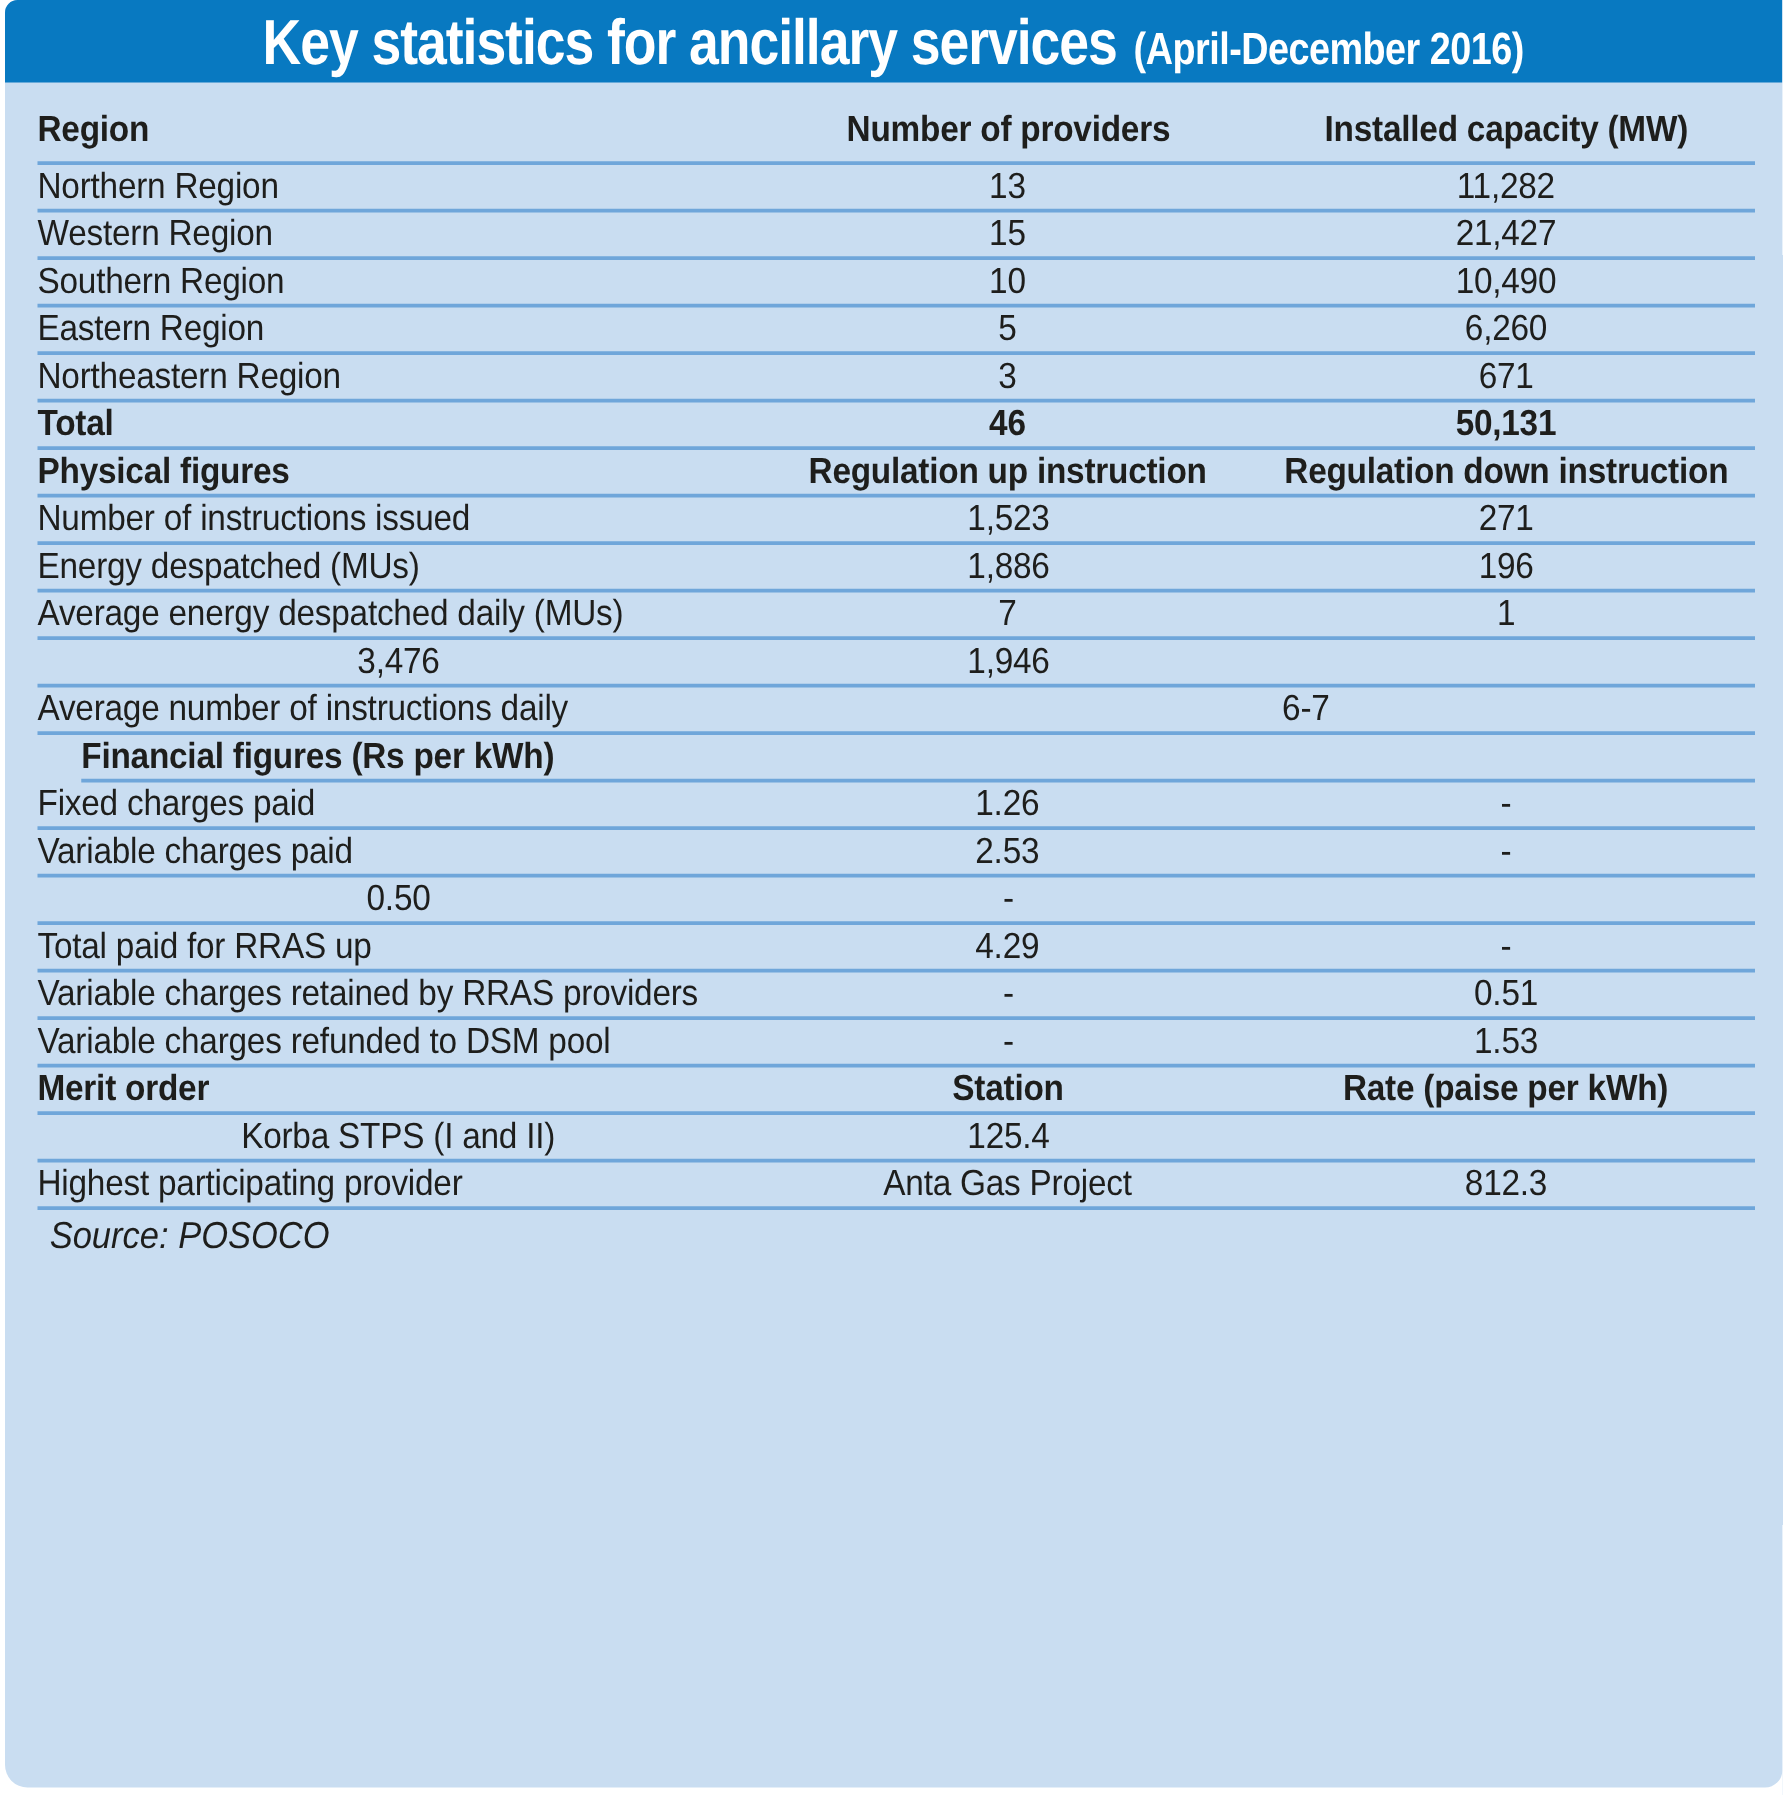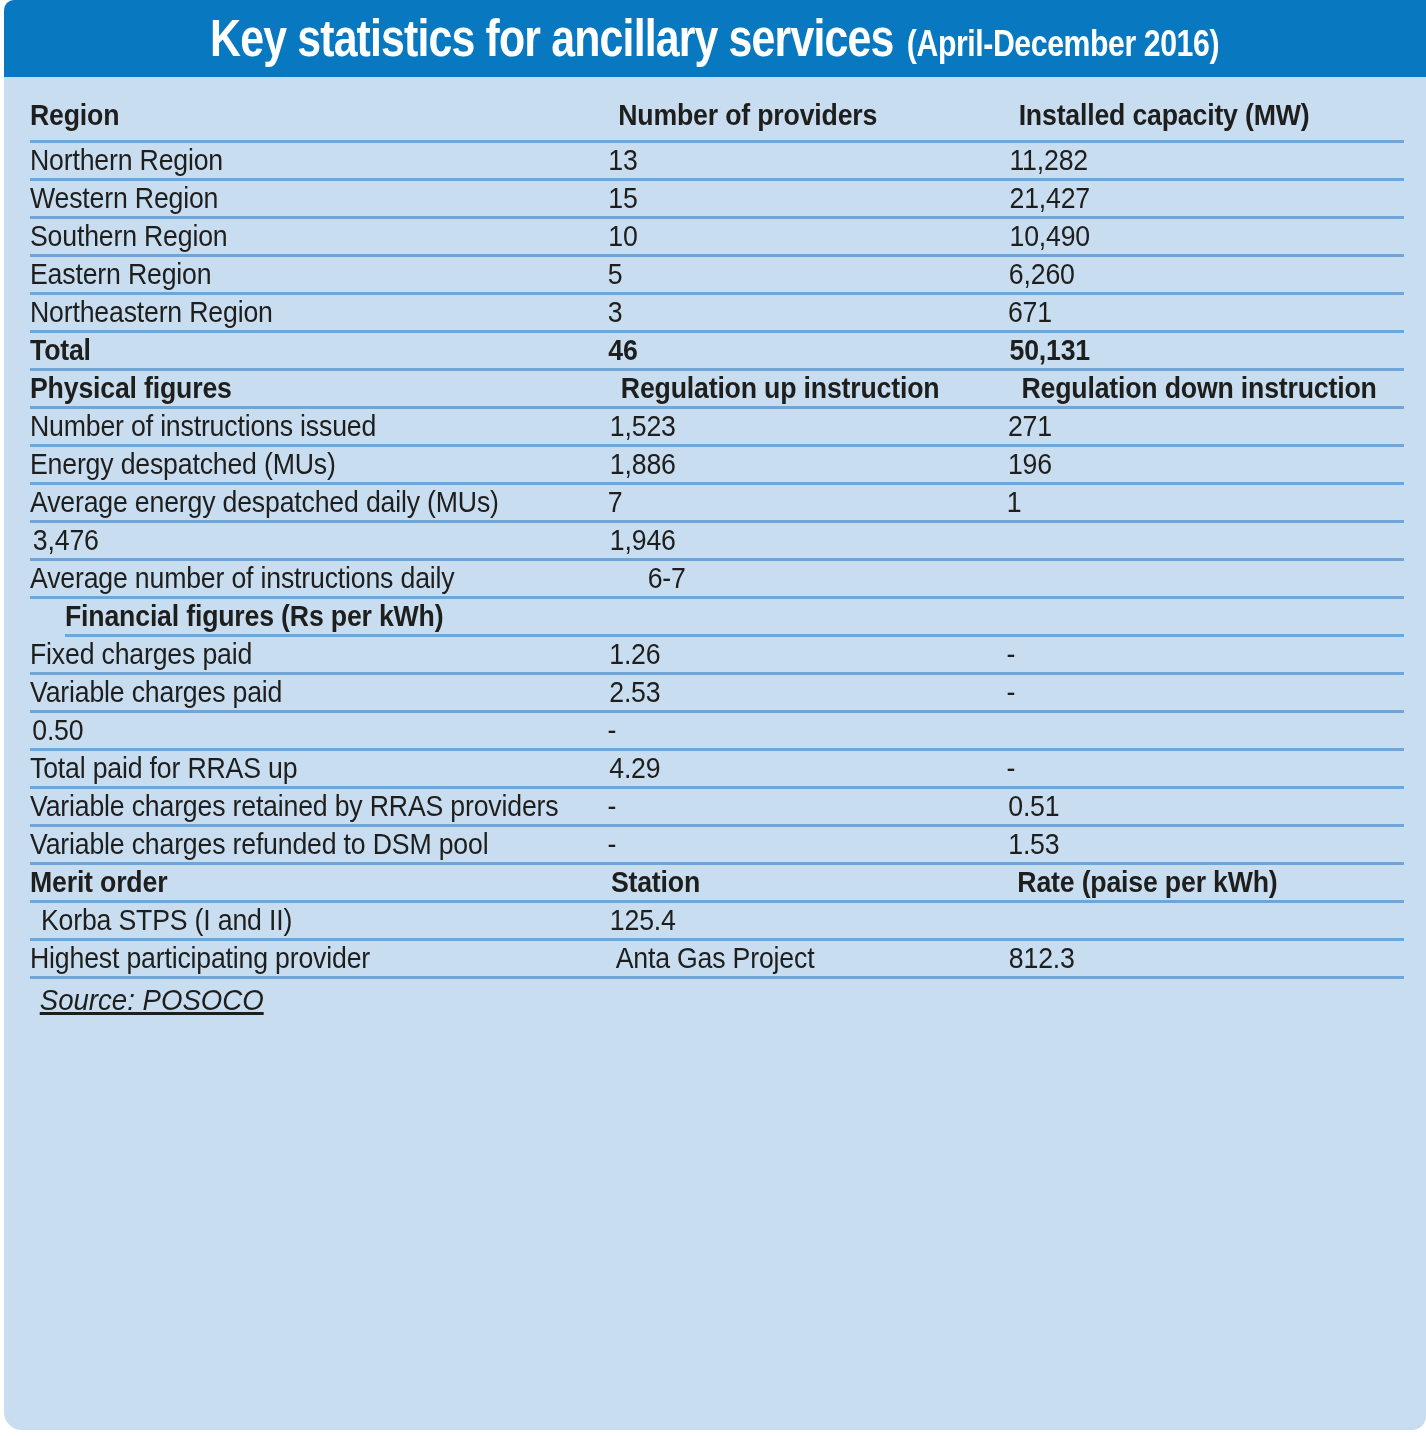--- a/index.html
+++ b/index.html
@@ -12,54 +12,54 @@
     overflow: hidden;
   }
   .card {
     position: absolute;
     left: 4px; top: 0; right: 0; bottom: 6px;
     background: #c9ddf1;
     border-radius: 10px 0 14px 18px;
     overflow: hidden;
   }
   .titlebar {
-    height: 77px;
+    height: 66px;
     background: #0879c1;
     display: flex;
     align-items: center;
     justify-content: center;
   }
   .title-line {
     display: flex;
     align-items: baseline;
     white-space: nowrap;
     transform: scaleX(0.84);
     transform-origin: 50% 50%;
     color: #ffffff;
     font-weight: bold;
   }
   .title-main { font-size: 51px; letter-spacing: -1px; }
   .title-period { font-size: 36px; margin-left: 16px; letter-spacing: -0.5px; }
 
-  .tbl { margin: 0 22px 0 26px; text-decoration: underline; }
+  .tbl { margin: 0 22px 0 26px; }
   .row {
     display: grid;
     grid-template-columns: 42% 29% 29%;
     align-items: center;
     height: 38px;
     border-bottom: 3px solid #6fa6da;
     font-size: 29px;
     letter-spacing: -0.2px;
   }
   .row.first { height: 66px; padding-top: 14px; }
   .row.span67 { grid-template-columns: 42% 58%; gap: 39px; }
   .row.full { grid-template-columns: 100%; margin-left: 35px; }
   .row.bold, .row.head { font-weight: bold; }
   .c0 { text-align: left; }
-  .c1, .c2 { text-align: left; }
+  .c1, .c2 { text-align: center; }
   .t { display: inline-block; transform: scaleX(0.92); white-space: nowrap; }
   .c0 .t { transform-origin: 0 50%; }
   .c1 .t, .c2 .t { transform-origin: 50% 50%; }
   .source-row {
     height: 78px;
     display: flex;
     align-items: flex-start;
     padding-top: 4px;
     font-size: 30px;
     font-style: italic;

